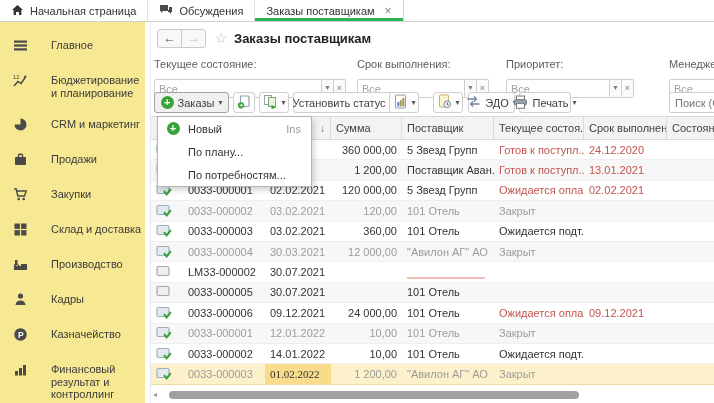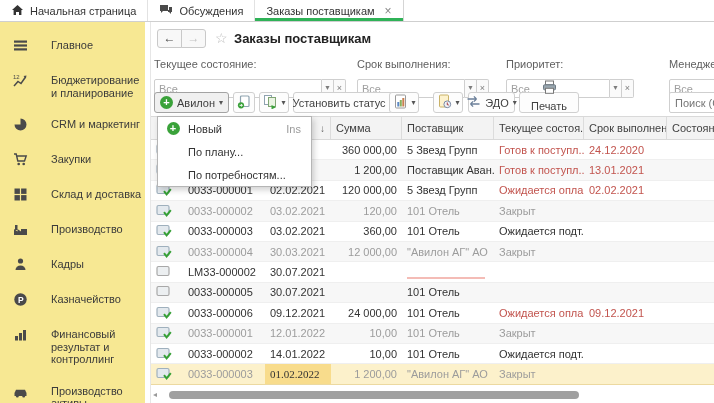--- a/index.html
+++ b/index.html
@@ -52,21 +52,21 @@
     border-radius:3px; display:flex; align-items:center; justify-content:center; gap:4px;
     padding:0 5px; color:#3f3f3f; cursor:pointer; white-space:nowrap; }
   .tbtn .dd { font-size:8px; color:#555; }
   .btn-create { left:3px; width:75px; background:#f0f0f0; border-color:#a3a3a3; }
   .btn-copy { left:82px; width:22px; }
   .btn-copyfrom { left:108px; width:30px; }
   .btn-status { left:142px; width:100px; }
   .btn-report { left:238px; width:30px; }
   .btn-file { left:282px; width:30px; }
   .btn-edo { left:317px; width:47px; }
-  .btn-print { left:368px; width:60px;flex-direction:column; }
+  .btn-print { left:368px; width:52px; }
   .search-input { position:absolute; left:518px; top:70px; width:160px; height:21px;
     border:1px solid #cfcfcf; border-radius:2px; padding:0 5px; font:inherit; color:#9f9f9f; }
   .plus-ic { width:13px; height:13px; border-radius:50%; background:#3aa23a; color:#fff;
     font-size:11px; line-height:12px; text-align:center; font-weight:bold; flex:0 0 13px; }
 
   
   .thead { position:absolute; top:94px; left:0; width:606px; height:24px; background:#f3f3f3;
     border-top:1px solid #d9d9d9; border-bottom:1px solid #d9d9d9;
     display:grid; grid-template-columns:32px 82px 66px 71px 92px 90px 83px 90px; }
   .th { display:flex; align-items:center; padding:0 5px; color:#3f3f3f; border-right:1px solid #dcdcdc;
@@ -139,20 +139,27 @@
       <span class="sb-label">Бюджетирование и планирование</span>
     </div>
     <div class="sb-item">
       <span><svg width="15" height="15" viewBox="0 0 15 15">
           <path d="M7.5 1.5 A6 6 0 1 1 1.5 7.5 L7.5 7.5 Z" fill="#4a4a4a"></path>
         </svg></span>
       <span class="sb-label">CRM и маркетинг</span>
     </div>
     <div class="sb-item">
       <span><svg width="15" height="15" viewBox="0 0 15 15">
+          <path d="M5.5 5 V3.2 a1 1 0 0 1 1-1 h2 a1 1 0 0 1 1 1 V5" stroke="#4a4a4a" stroke-width="1.4" fill="none"></path>
+          <rect x="2" y="5" width="11" height="8" rx="1" fill="#4a4a4a"></rect>
+        </svg></span>
+      <span class="sb-label">Продажи</span>
+    </div>
+    <div class="sb-item">
+      <span><svg width="15" height="15" viewBox="0 0 15 15">
           <path d="M1 2 h2.2 l1.6 7 h6.7 l1.7-5 H4" stroke="#4a4a4a" stroke-width="1.4" fill="none"></path>
           <circle cx="5.7" cy="12" r="1.3" fill="#4a4a4a"></circle>
           <circle cx="10.7" cy="12" r="1.3" fill="#4a4a4a"></circle>
         </svg></span>
       <span class="sb-label">Закупки</span>
     </div>
     <div class="sb-item">
       <span><svg width="15" height="15" viewBox="0 0 15 15" fill="#4a4a4a">
           <rect x="1.5" y="1.5" width="5.4" height="5.4"></rect>
           <rect x="8.1" y="1.5" width="5.4" height="5.4"></rect>
@@ -241,21 +248,21 @@
   <div class="filter f4">
     <div class="filter-label">Менеджер:</div>
     <div class="filter-box">
       <input class="filter-input" readonly="" value="Все" style="">
 
     </div>
   </div>
 
   <div class="tbtn btn-create">
     <span class="plus-ic">+</span>
-    <span>Авилон</span>
+    <span>Заказы</span>
     <span class="dd">▾</span>
   </div>
   <div class="tbtn btn-copy">
     <span id="ic-copy"><svg width="14" height="14" viewBox="0 0 14 14">
           <rect x="3.5" y="1" width="8.5" height="10.5" rx="1" fill="#fff" stroke="#8fa3b0" stroke-width="1.2"></rect>
           <circle cx="4" cy="10.3" r="3.1" fill="#3aa23a"></circle>
           <path d="M2.6 10.3 h2.6 M4.2 9.2 l1.2 1.1 -1.2 1.1" stroke="#fff" stroke-width="1" fill="none"></path>
         </svg></span>
   </div>
   <div class="tbtn btn-copyfrom">

